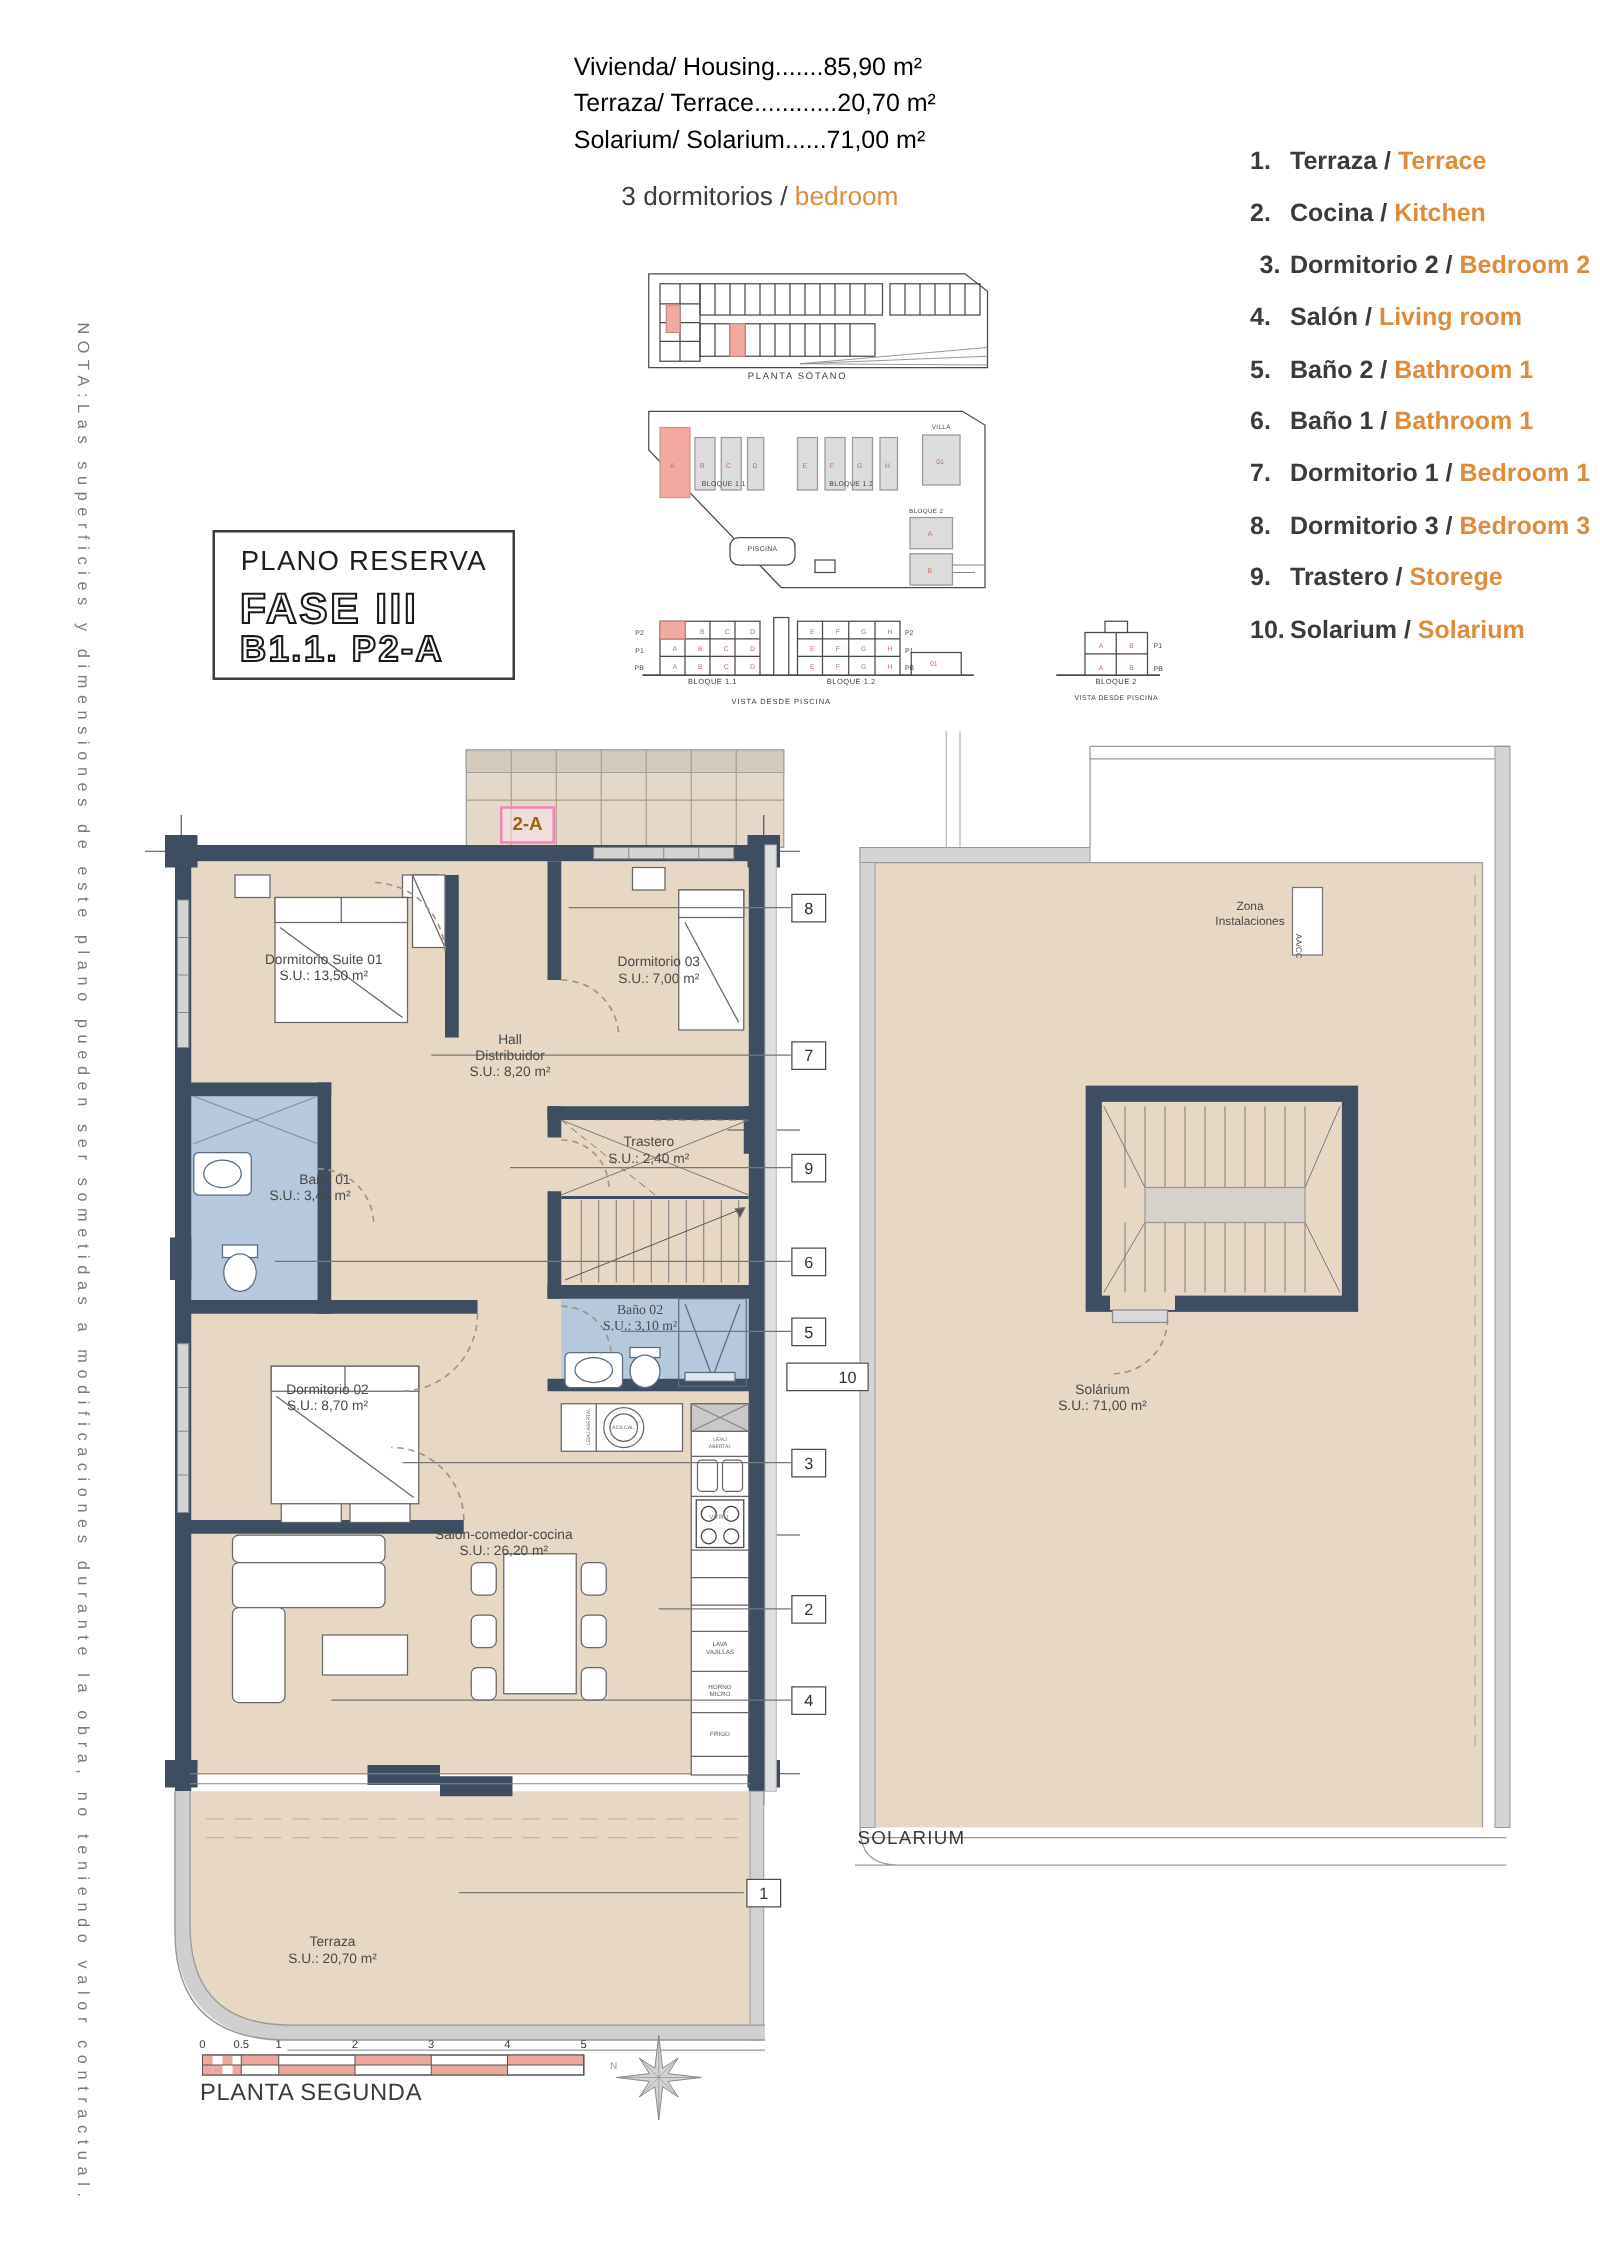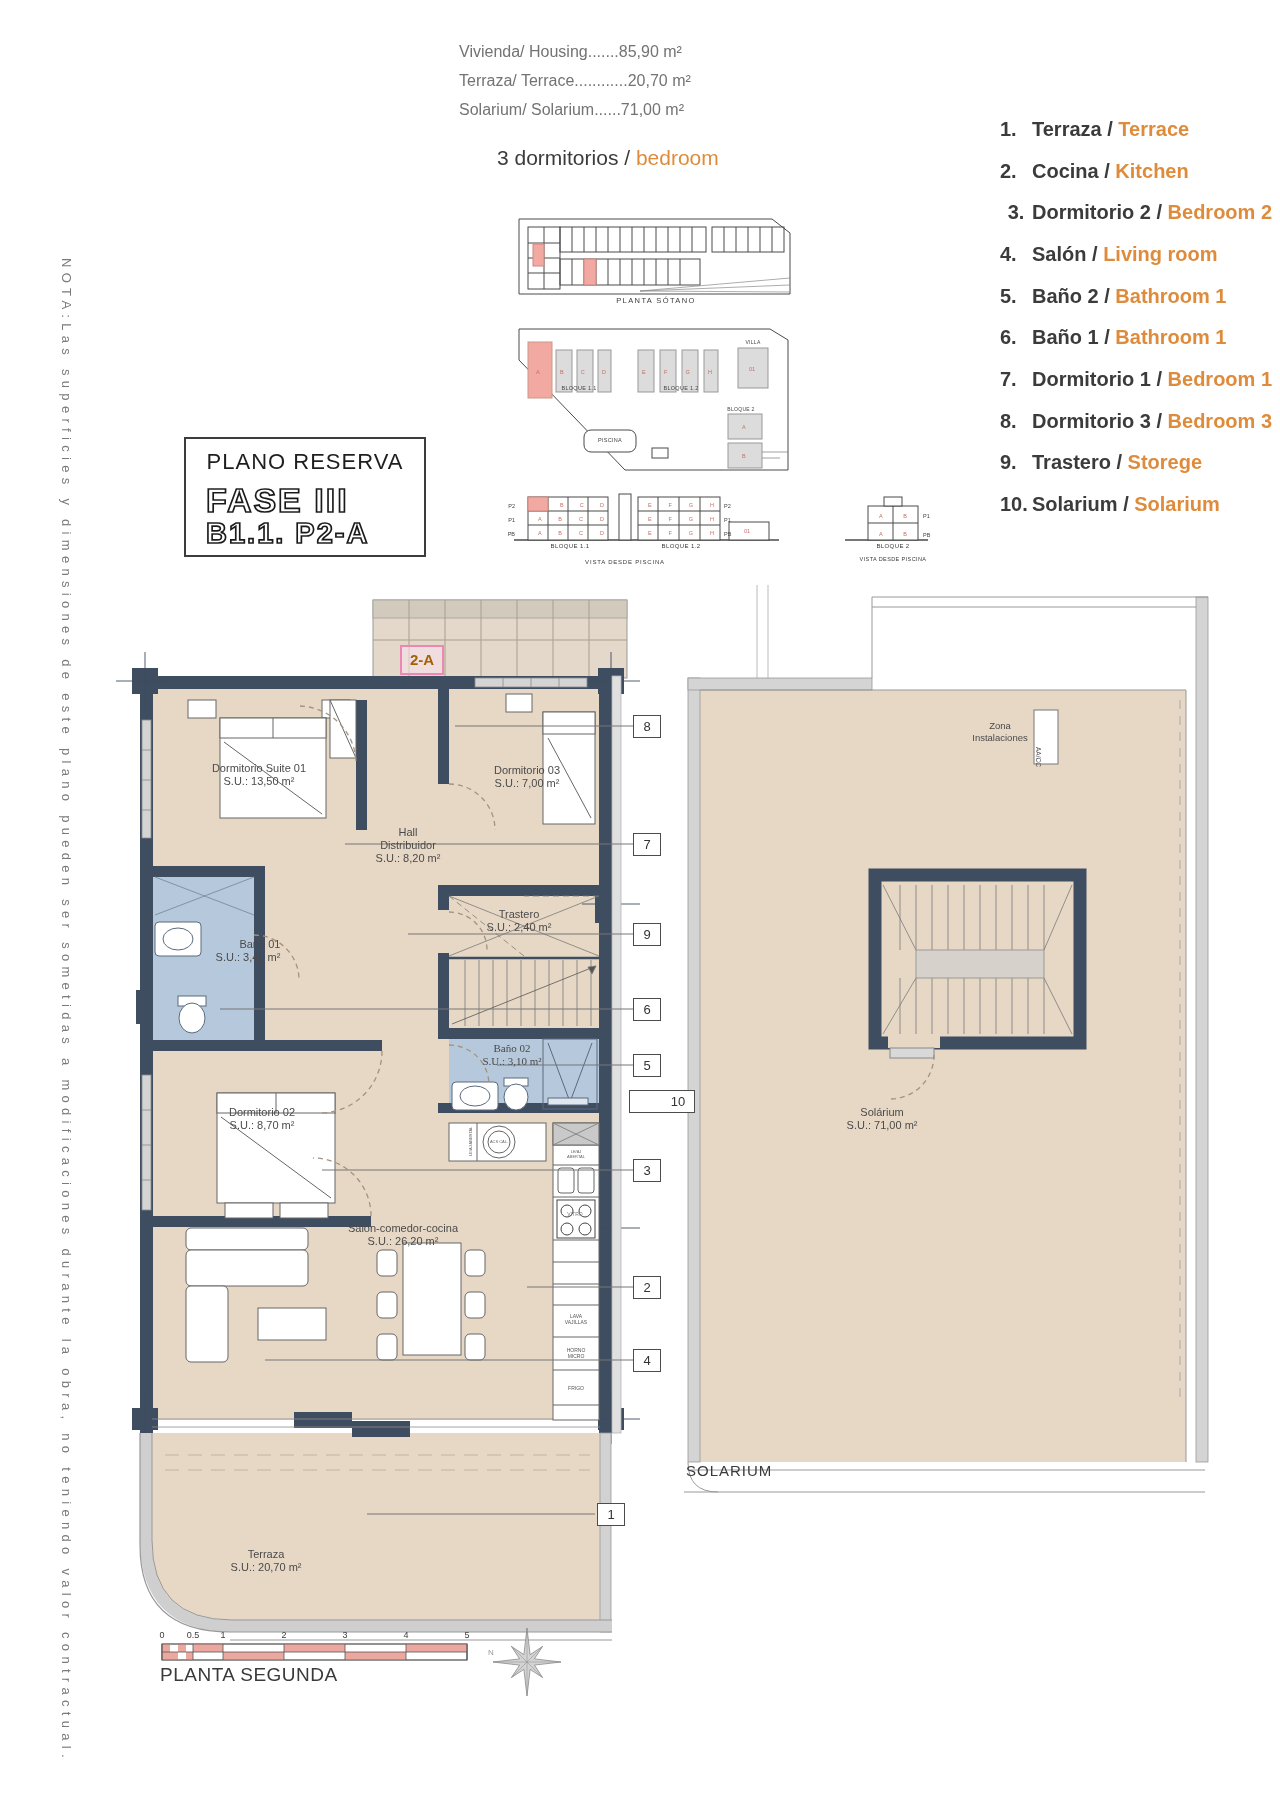--- a/index.html
+++ b/index.html
@@ -1,33 +1,33 @@
 <!DOCTYPE html>
 <html><head>
 <meta charset="utf-8">
 <style>
   html,body{margin:0;padding:0;background:#fff;}
   #page{position:relative;width:1280px;height:1811px;background:#fff;overflow:hidden;
         font-family:"Liberation Sans", sans-serif;color:#3b3b3b;}
   #plan-svg{position:absolute;left:0;top:0;z-index:1;}
   .abs{position:absolute;z-index:2;}
   .ctr{transform:translateX(-50%);text-align:center;}
-  .hline{font-size:16px;color:#737373;white-space:nowrap;}
+  .hline{font-size:20px;color:#000000;white-space:nowrap;}
   .subtitle{font-size:21px;white-space:nowrap;}
   .accent{color:#DE8C3B;}
   .legend-item{font-size:20px;white-space:nowrap;font-weight:bold;}
   .legend-num{display:inline-block;width:32px;}
   .rlabel{font-size:11px;line-height:13px;color:#4a4a4a;white-space:nowrap;}
   .tinylbl{font-size:5.5px;line-height:6px;color:#555;white-space:nowrap;}
   .microlbl{font-size:4.5px;line-height:5px;color:#666;white-space:nowrap;}
   .sitelbl{font-size:5.5px;letter-spacing:.3px;color:#444;white-space:nowrap;}
   .sitecap{font-size:6px;letter-spacing:.4px;color:#3b3b3b;white-space:nowrap;}
   .callout{position:absolute;z-index:3;width:26px;height:21px;border:1.5px solid #4c4c4c;background:#fff;
            font-size:13px;line-height:21px;text-align:center;color:#333;}
-  .reserve{position:absolute;left:184px;top:424px;width:238px;height:116px;border:2px solid #3c3c3c;background:#fff;z-index:2;margin-top:13px;}
+  .reserve{position:absolute;left:170px;top:424px;width:238px;height:116px;border:2px solid #3c3c3c;background:#fff;z-index:2;}
   .reserve .t1{position:absolute;left:0;right:0;top:10px;text-align:center;font-size:22px;letter-spacing:1px;color:#1e1e1e;}
   .outline-txt{font-weight:800;color:#fff;-webkit-text-stroke:1.7px #1a1a1a;letter-spacing:2px;white-space:nowrap;}
   .note-v{position:absolute;left:74px;top:258px;transform:rotate(90deg);transform-origin:0 0;
           font-size:13px;letter-spacing:5.3px;color:#7a7a7a;white-space:nowrap;z-index:2;}
   .tag2a{position:absolute;left:400px;top:645px;width:40px;height:26px;border:2px solid #ED87B4;
          background:rgba(252,228,240,.55);color:#a16207;font-size:15px;font-weight:bold;
          line-height:26px;text-align:center;z-index:3;}
   .cap{color:#3a3a3a;white-space:nowrap;}
 </style>
 </head>
@@ -342,21 +342,21 @@
   <div class="abs legend-item" style="left:1000px;top:201px;text-align:center;"><span class="legend-num">3.</span><span>Dormitorio 2 / </span><span class="accent">Bedroom 2</span></div>
   <div class="abs legend-item" style="left:1000px;top:243px;"><span class="legend-num">4.</span><span>Salón / </span><span class="accent">Living room</span></div>
   <div class="abs legend-item" style="left:1000px;top:285px;"><span class="legend-num">5.</span><span>Baño 2 / </span><span class="accent">Bathroom 1</span></div>
   <div class="abs legend-item" style="left:1000px;top:326px;"><span class="legend-num">6.</span><span>Baño 1 / </span><span class="accent">Bathroom 1</span></div>
   <div class="abs legend-item" style="left:1000px;top:368px;"><span class="legend-num">7.</span><span>Dormitorio 1 / </span><span class="accent">Bedroom 1</span></div>
   <div class="abs legend-item" style="left:1000px;top:410px;"><span class="legend-num">8.</span><span>Dormitorio 3 / </span><span class="accent">Bedroom 3</span></div>
   <div class="abs legend-item" style="left:1000px;top:451px;"><span class="legend-num">9.</span><span>Trastero / </span><span class="accent">Storege</span></div>
   <div class="abs legend-item" style="left:1000px;top:493px;"><span class="legend-num">10.</span><span>Solarium / </span><span class="accent">Solarium</span></div>
 </div>
 
-<div class="abs ctr sitecap" style="left:648px;top:296px;letter-spacing:1.4px;font-size:7.5px;padding-left:16px;">PLANTA SÓTANO</div>
+<div class="abs ctr sitecap" style="left:630px;top:296px;letter-spacing:1.4px;font-size:7.5px;padding-left:16px;">PLANTA SÓTANO</div>
 <div class="abs ctr sitelbl" style="left:579px;top:385px;">BLOQUE 1.1</div>
 <div class="abs ctr sitelbl" style="left:681px;top:385px;">BLOQUE 1.2</div>
 <div class="abs ctr sitelbl" style="left:753px;top:339px;font-size:5px;">VILLA</div>
 <div class="abs ctr sitelbl" style="left:741px;top:406px;font-size:5px;">BLOQUE 2</div>
 <div class="abs ctr sitelbl" style="left:610px;top:437px;">PISCINA</div>
 <div class="abs ctr sitecap" style="left:570px;top:543px;">BLOQUE 1.1</div>
 <div class="abs ctr sitecap" style="left:681px;top:543px;">BLOQUE 1.2</div>
 <div class="abs ctr sitecap" style="left:625px;top:559px;letter-spacing:.8px;">VISTA DESDE PISCINA</div>
 <div class="abs ctr sitecap" style="left:893px;top:543px;">BLOQUE 2</div>
 <div class="abs ctr sitecap" style="left:893px;top:556px;font-size:5.5px;">VISTA DESDE PISCINA</div>

